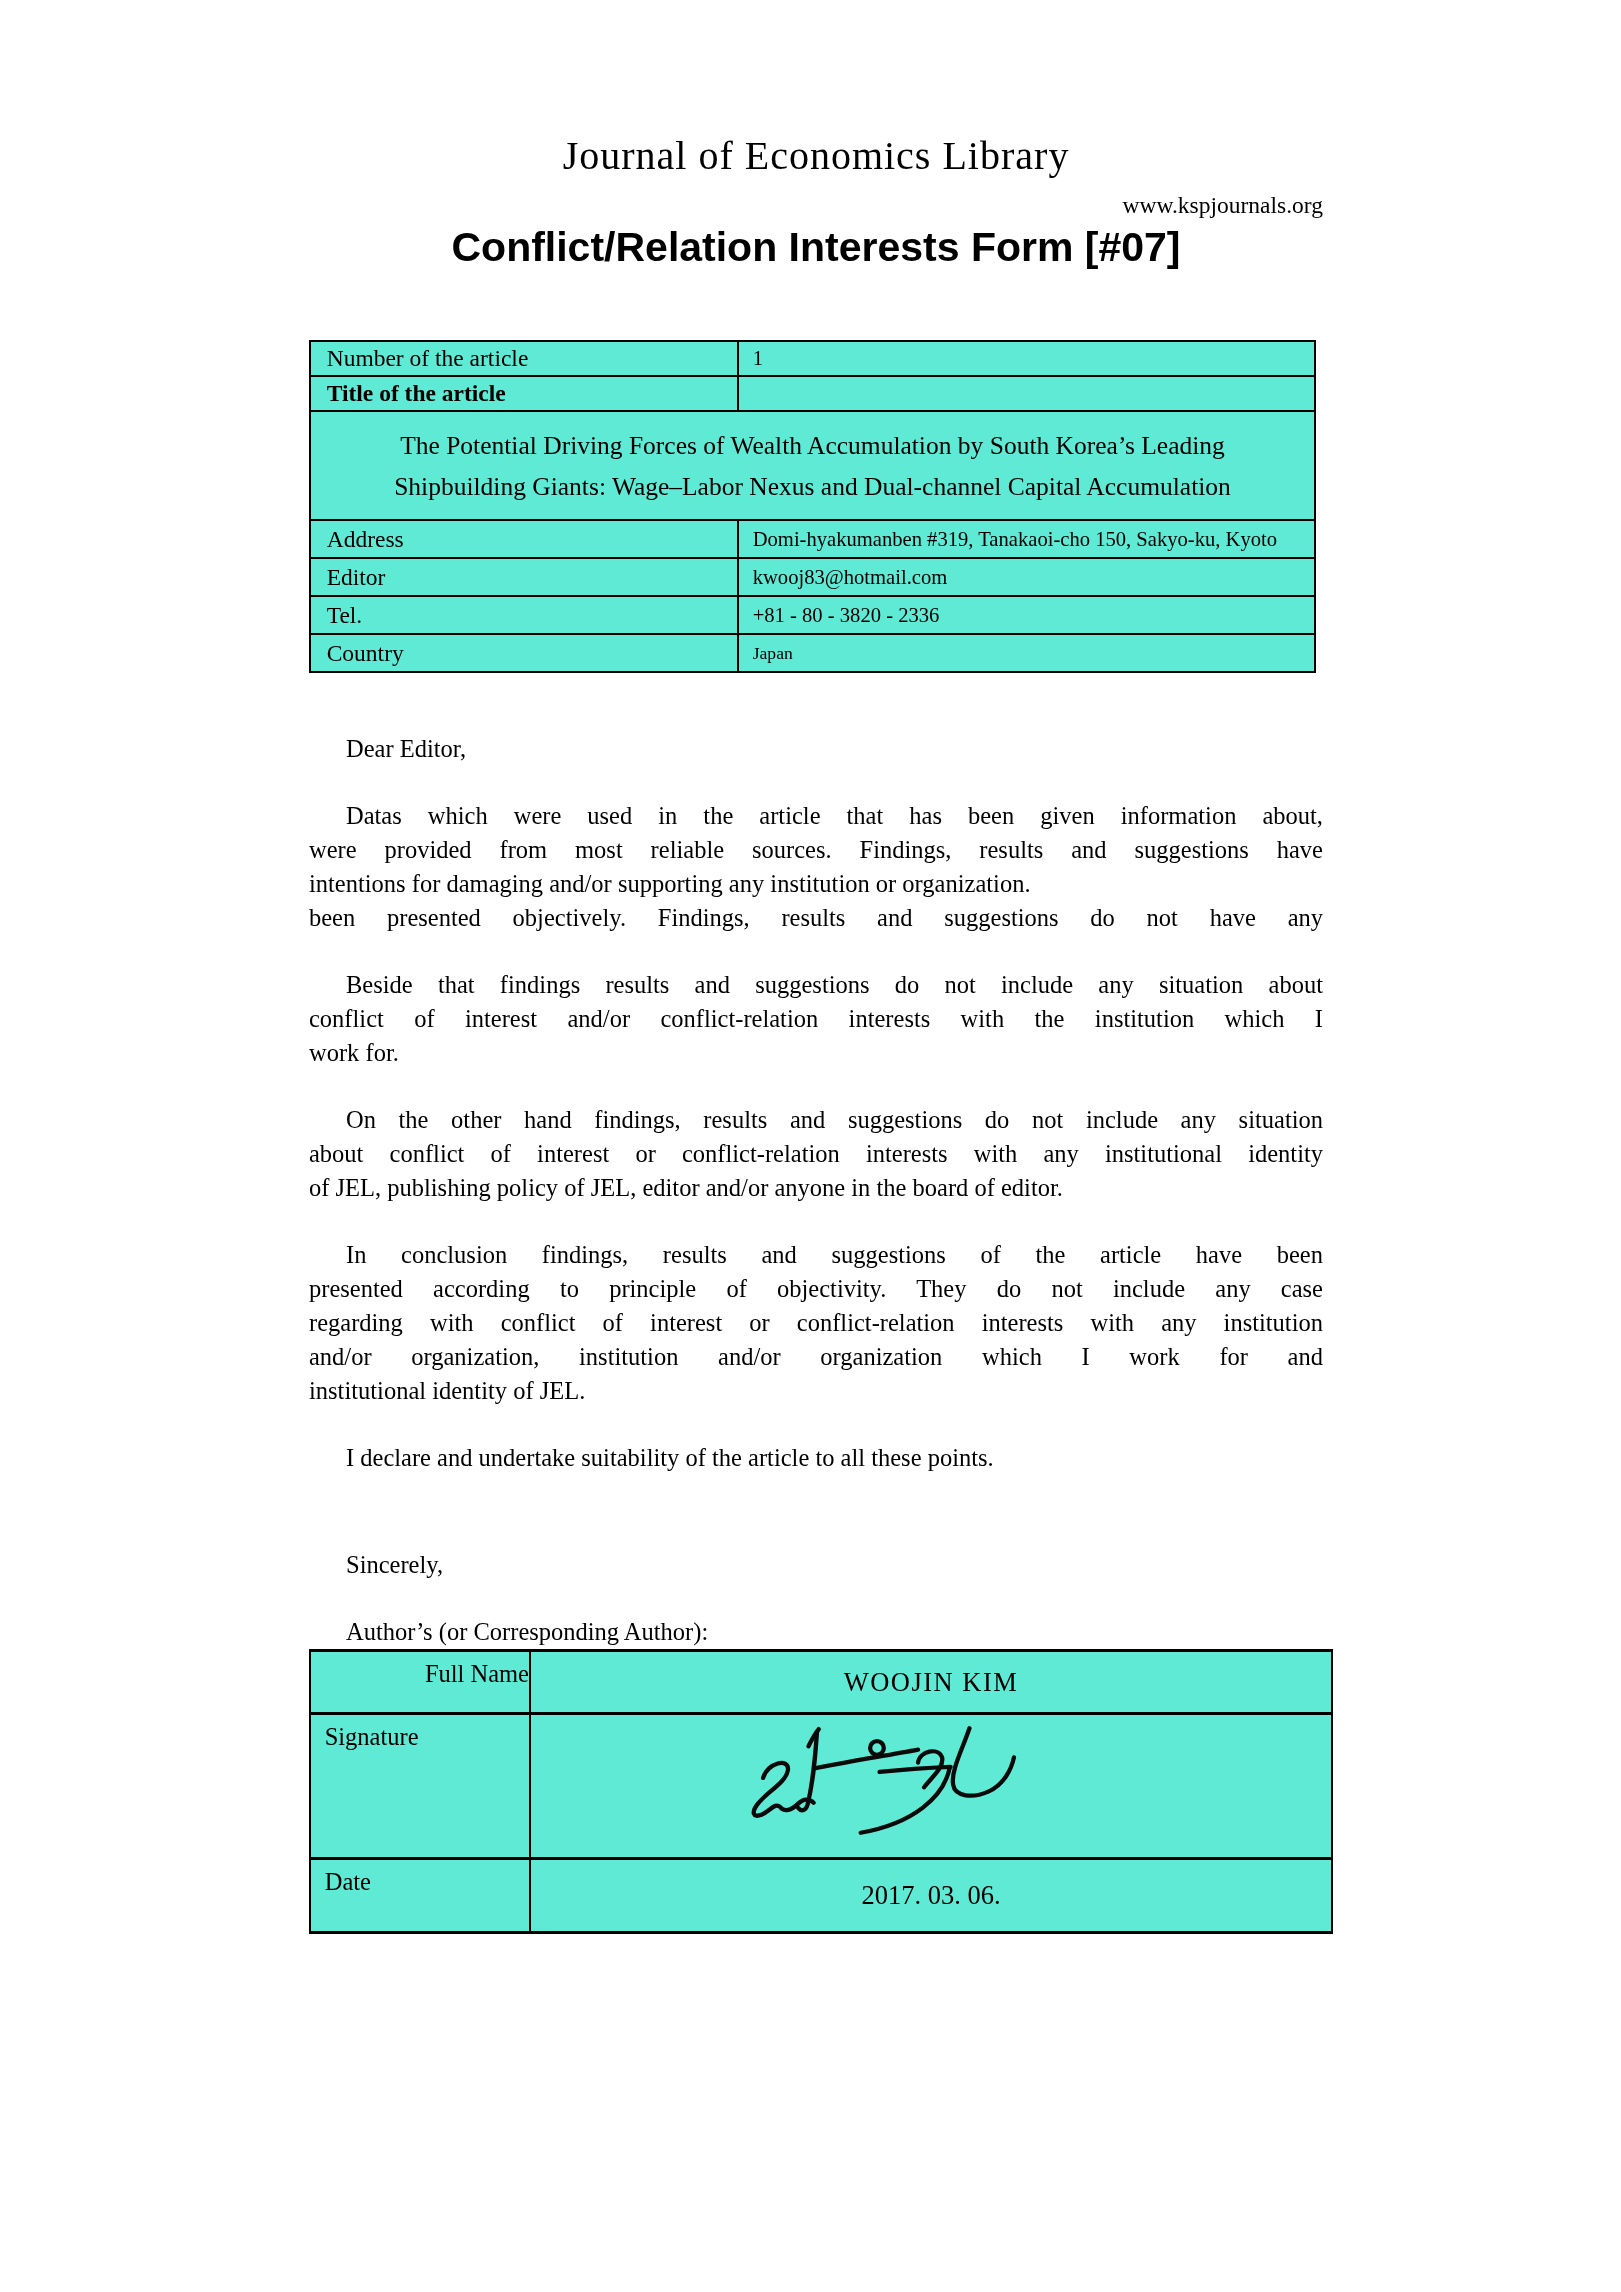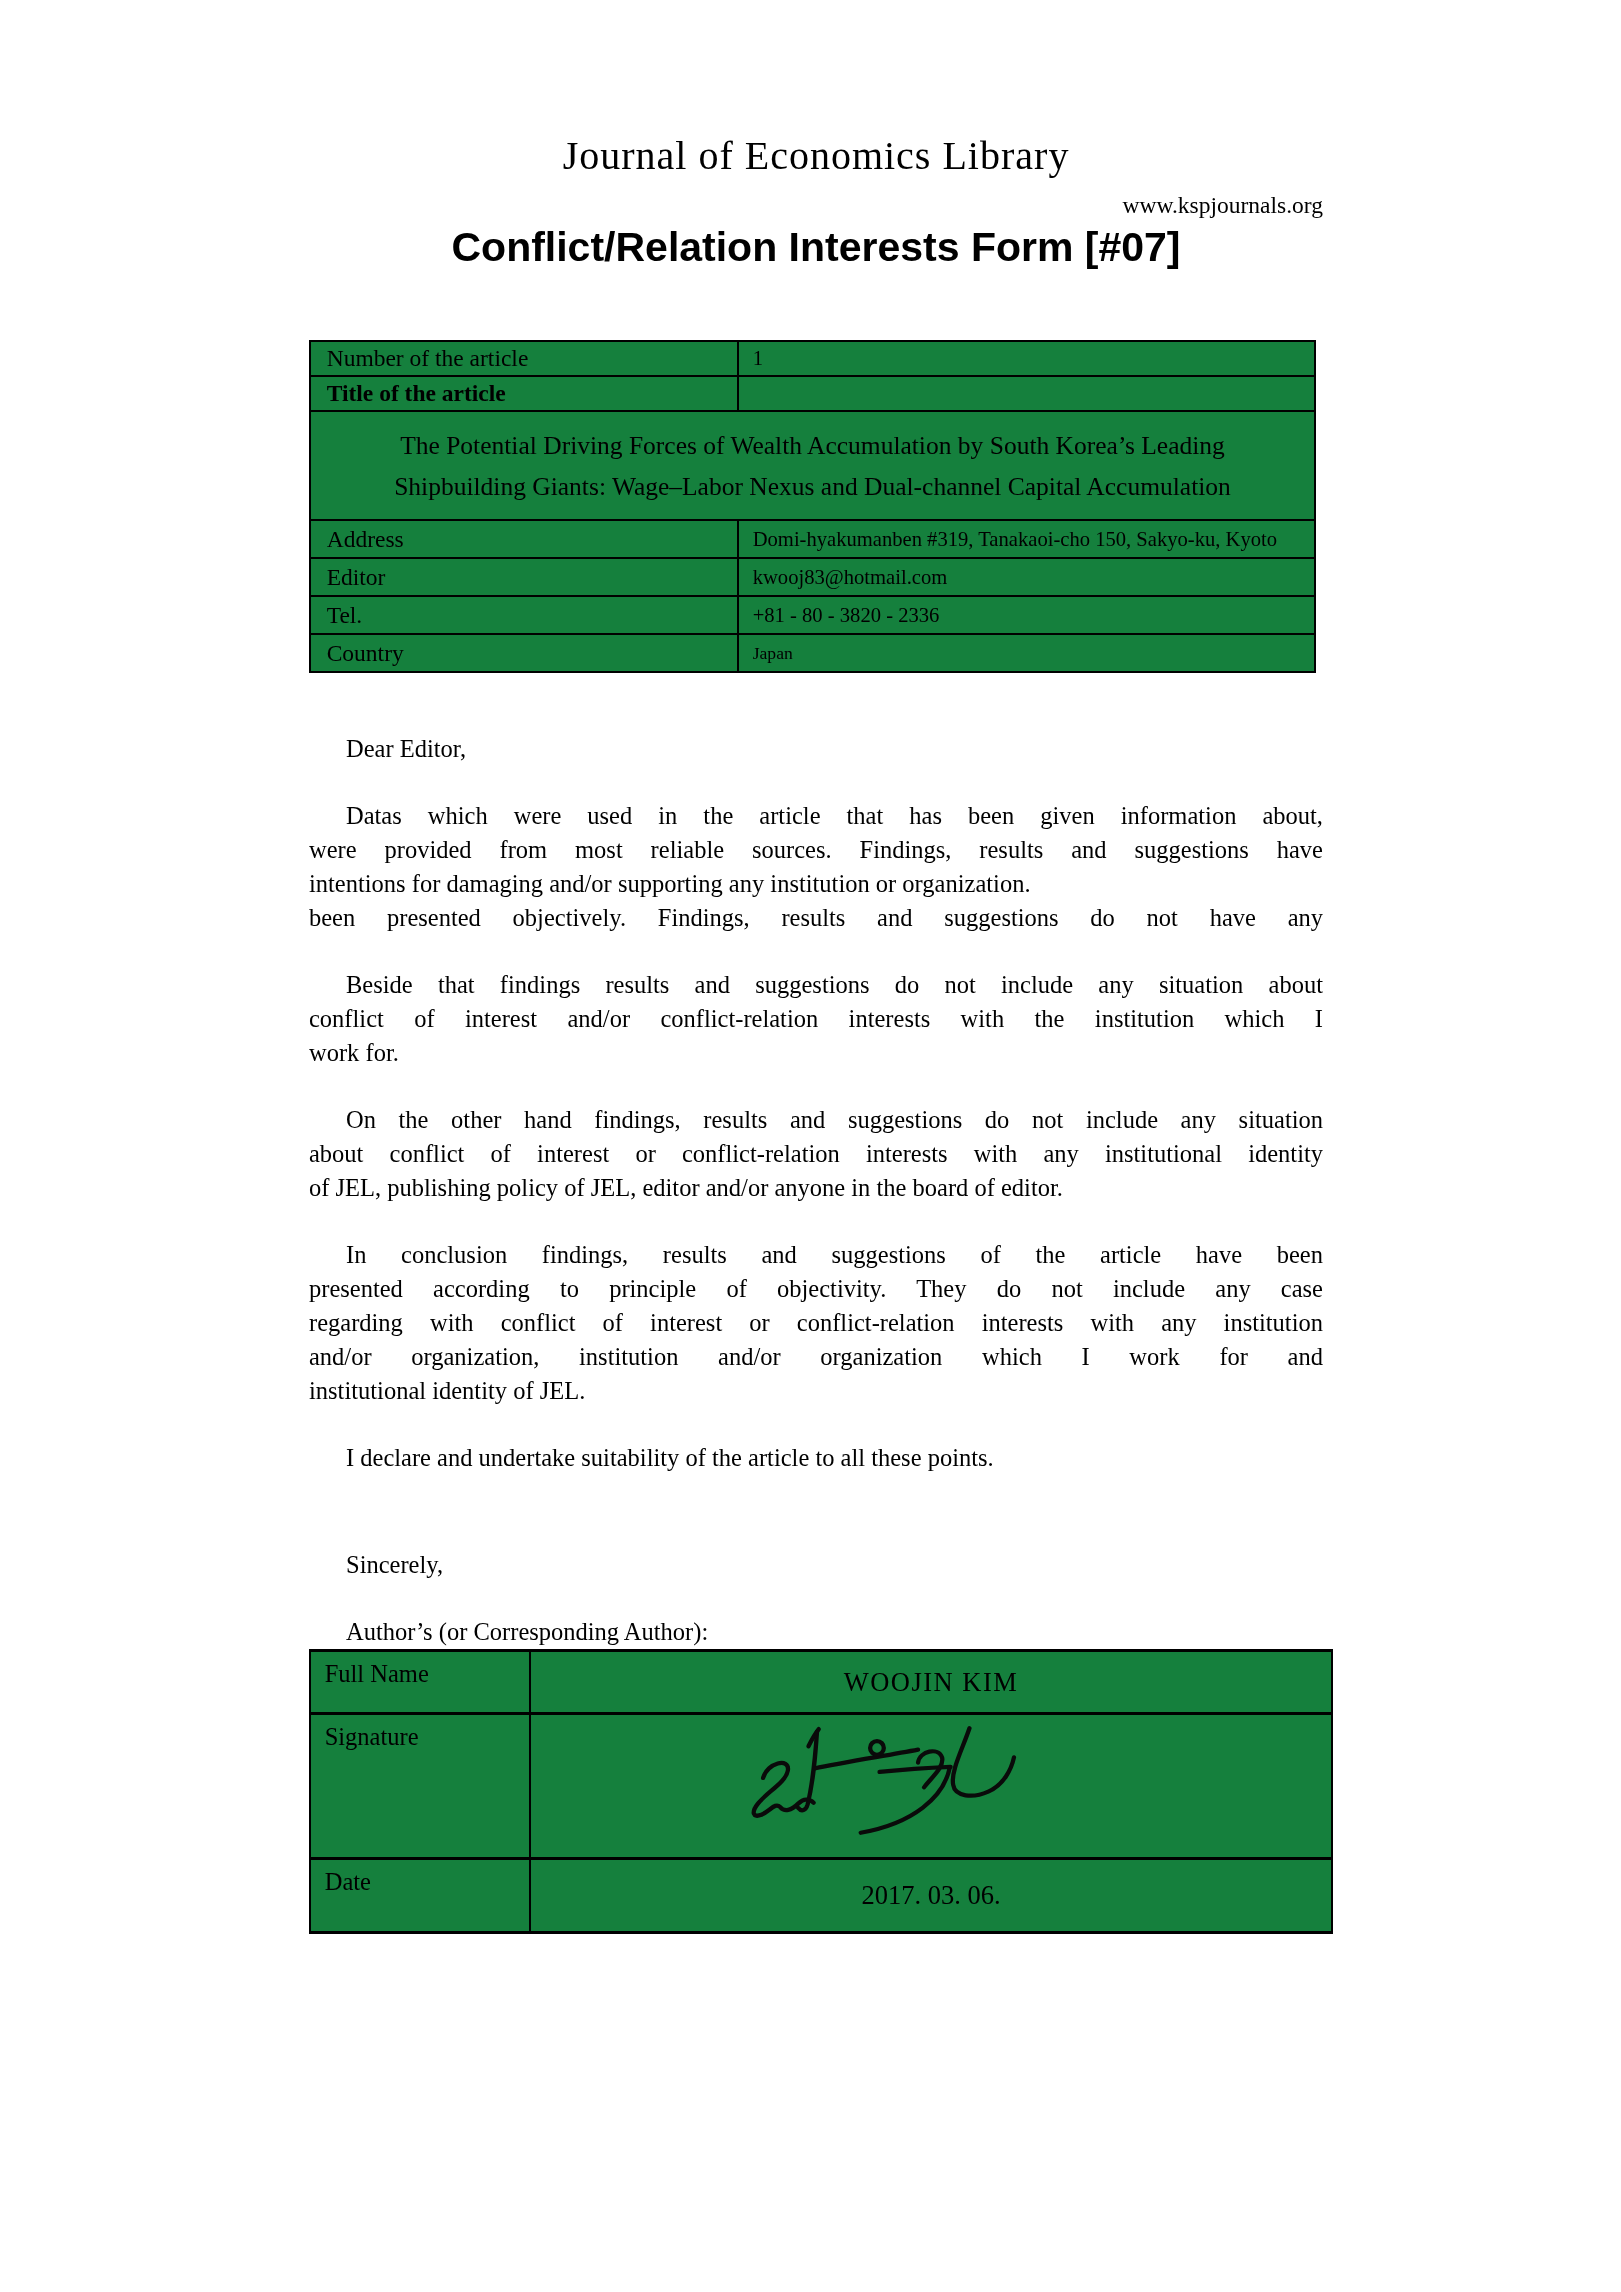--- a/index.html
+++ b/index.html
@@ -37,21 +37,21 @@
     font-family: "Liberation Sans", "DejaVu Sans", sans-serif;
     font-weight: bold;
     font-size: 41px;
     line-height: 51px;
     text-align: center;
     margin-top: 2px;
     white-space: nowrap;
   }
 
   
-  table { border-collapse: collapse; background: #15803d; }
+  table { border-collapse: collapse; background: #5eead4; }
   .article-table {
     width: 1007px;
     margin-top: 67px;
     border: 2.9px solid #000;
   }
   .article-table td {
     border: 2px solid #000;
     vertical-align: middle;
   }
   .article-table td.lbl {
@@ -109,21 +109,21 @@
     width: 220px;
     vertical-align: top;
     font-size: 24.5px;
     padding: 7.8px 0 0 13.7px;
   }
   .author-table td.val {
     text-align: center;
     font-size: 26.5px;
     vertical-align: middle;
   }
-  .row-fullname td { height: 63px; }
+  .row-fullname td { height: 63px; text-align: right; }
   .row-signature td { height: 145px; }
   .row-date td { height: 74px; }
   .fullname-val { letter-spacing: 1.5px; }
   .signature-cell {
     text-align: left !important;
     padding-left: 110px;
     vertical-align: middle;
   }
   .signature-cell svg { display: block; }
 </style>

